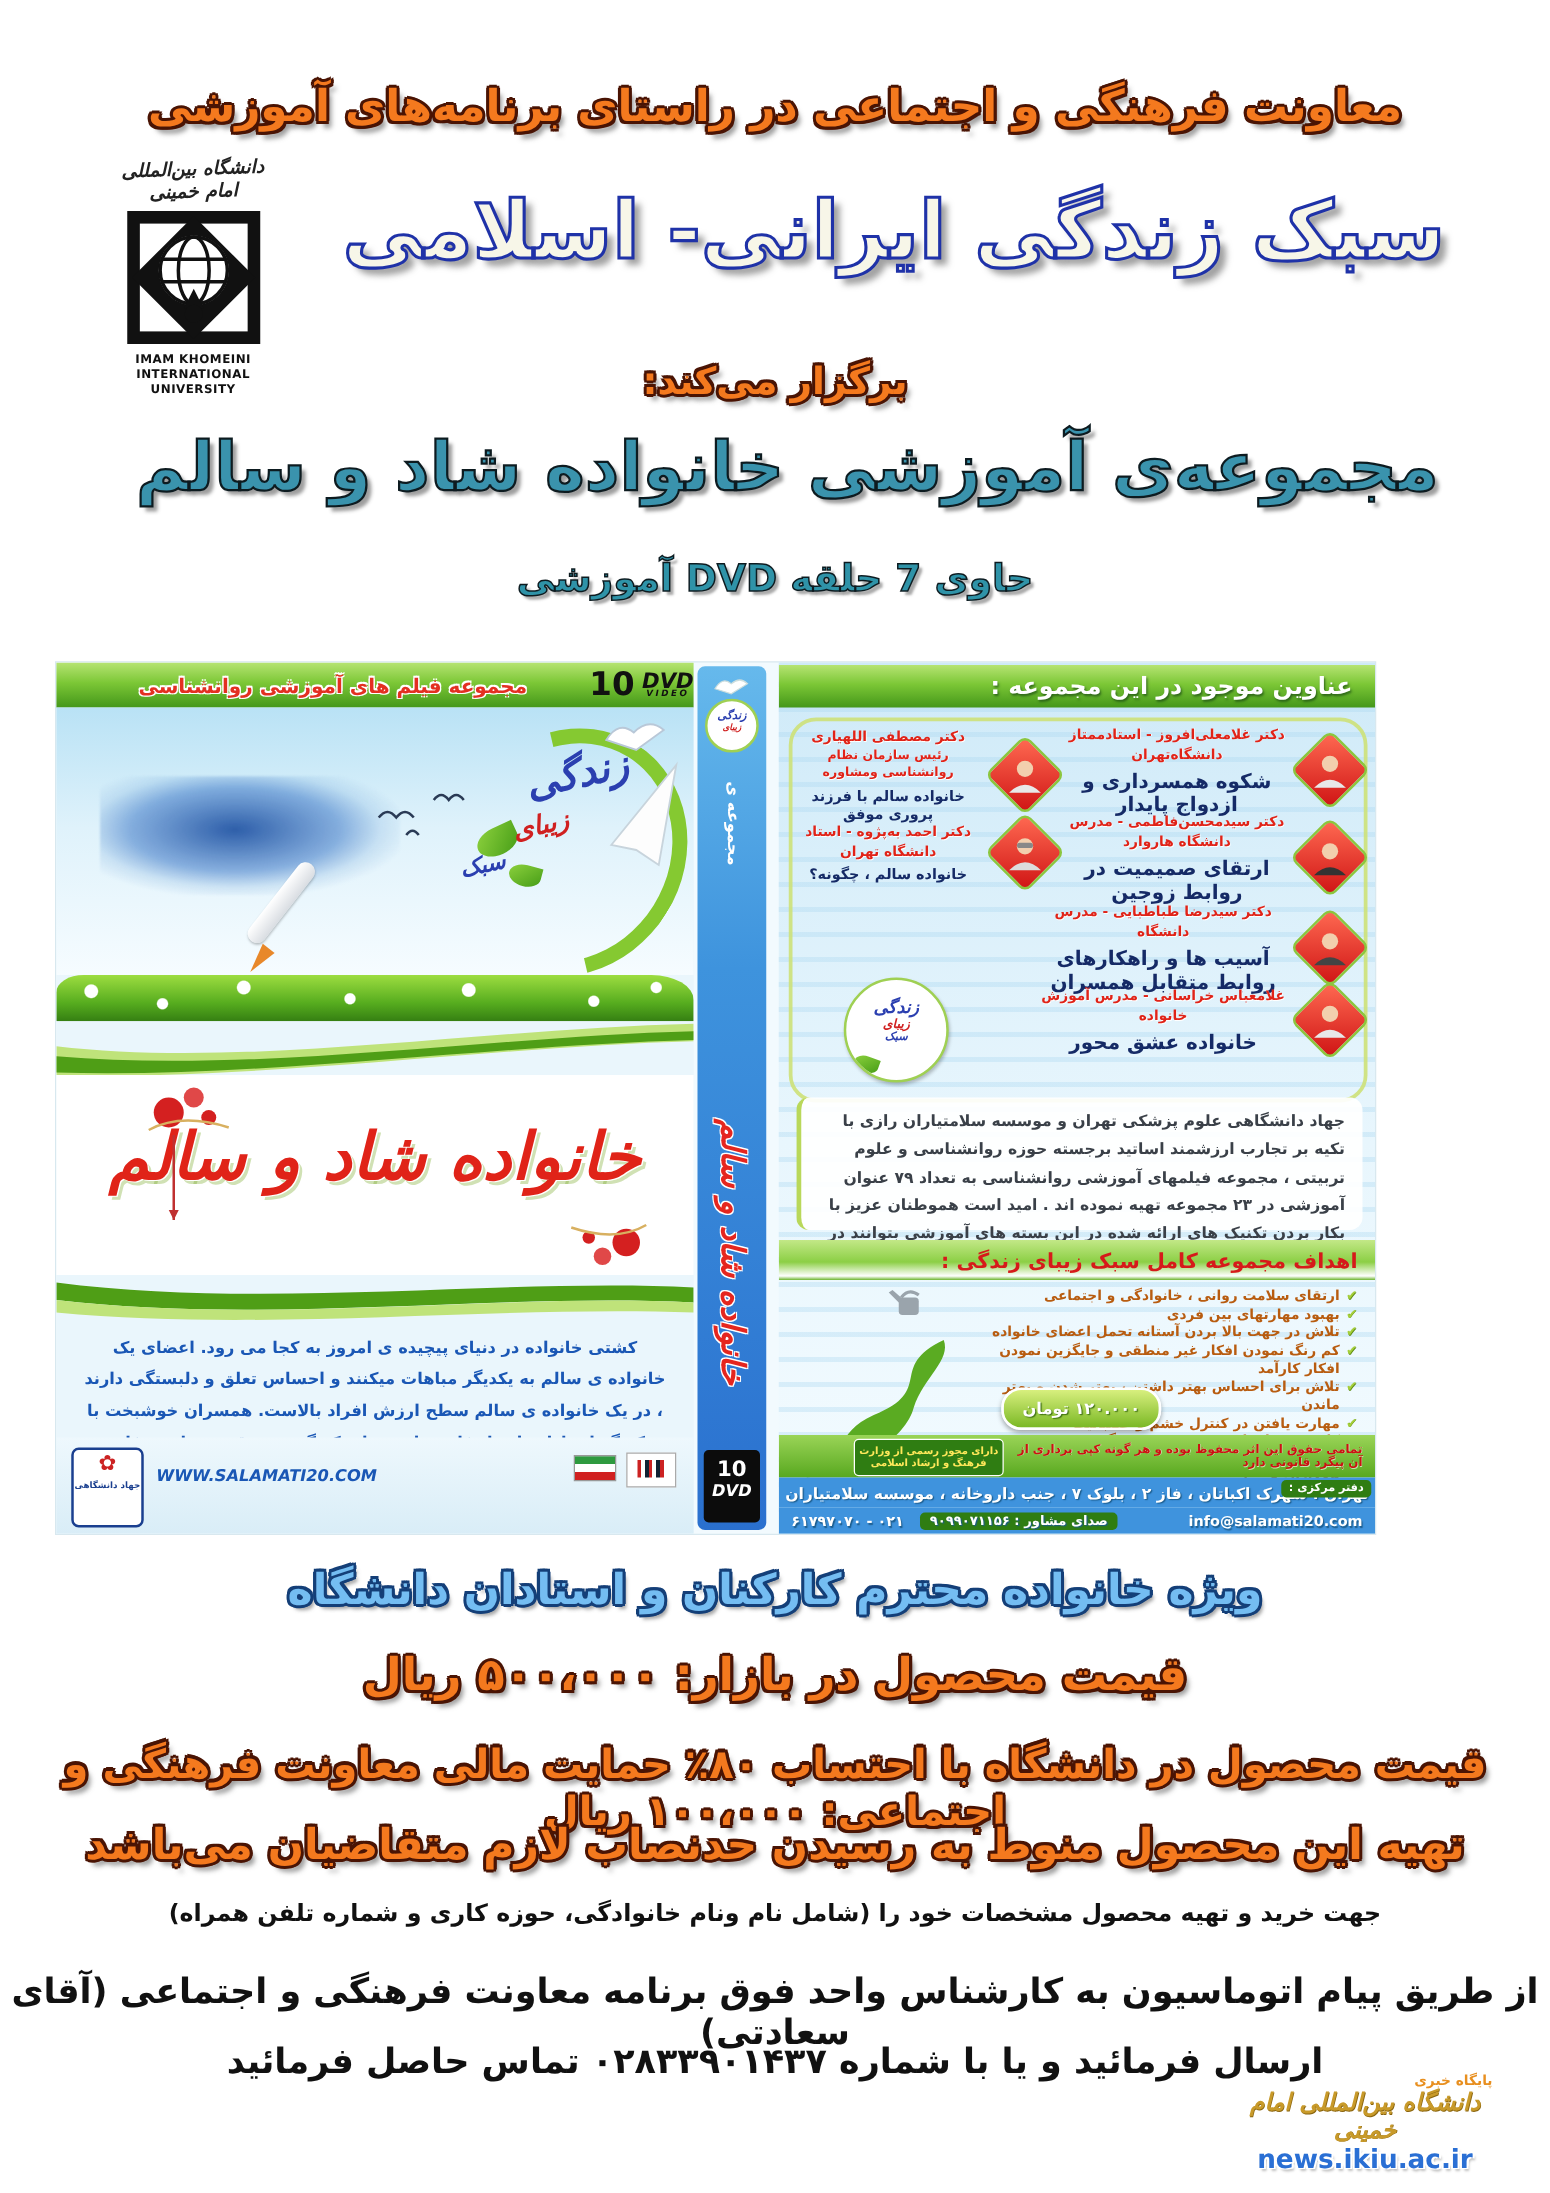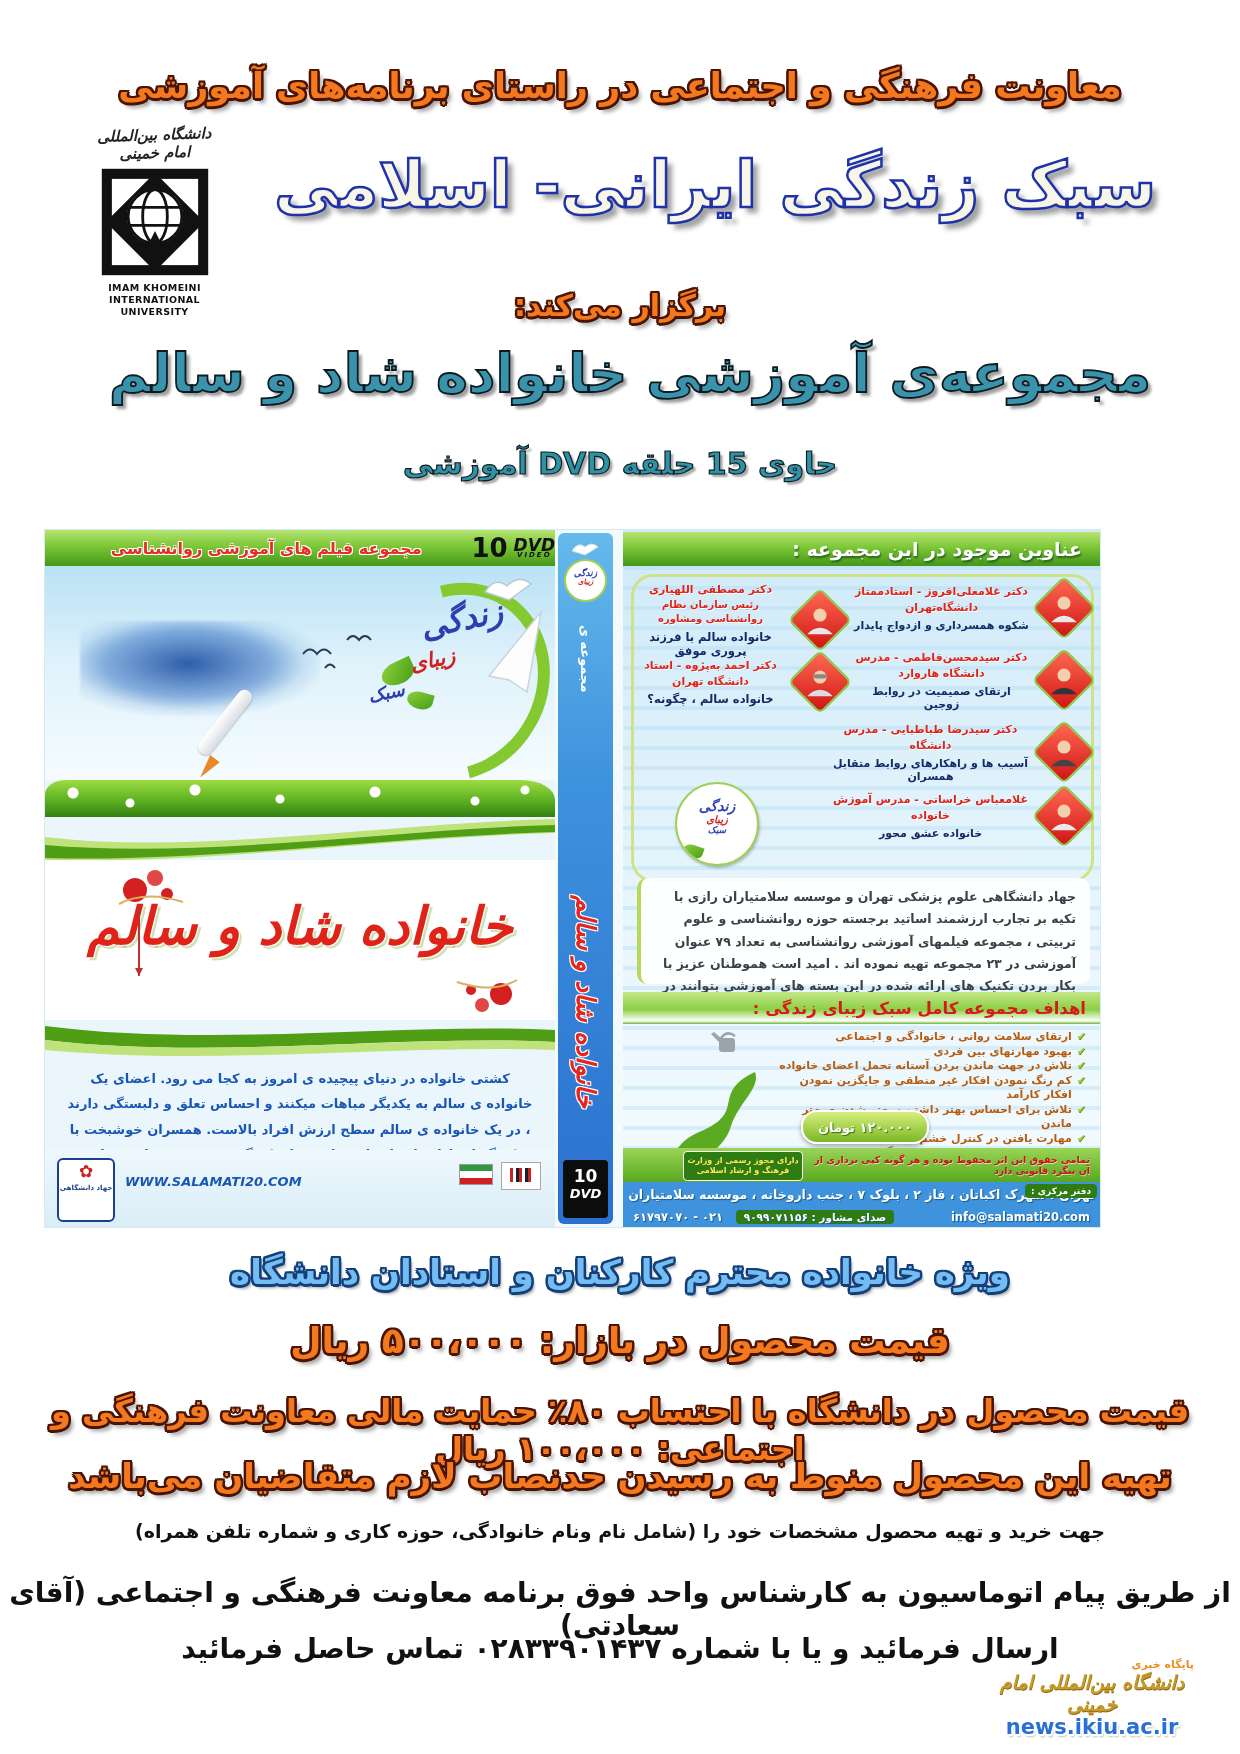--- a/index.html
+++ b/index.html
@@ -98,21 +98,21 @@
      border:3px solid rgba(205,225,120,.9);border-radius:22px;}
   .speaker{position:absolute;display:flex;align-items:center;gap:7px;direction:rtl;}
   .sp-photo{width:56px;height:56px;flex:0 0 56px;display:flex;align-items:center;justify-content:center;}
   .sp-diamond{width:42px;height:42px;transform:rotate(45deg);border-radius:7px;
      background:linear-gradient(135deg,#ff6a52,#cf1414);border:2px solid #8cc63e;overflow:hidden;
      display:flex;align-items:center;justify-content:center;}
   .sp-face{transform:rotate(-45deg);width:34px;height:34px;}
   .sp-text{flex:1;text-align:center;}
   .sp-name{color:#e02318;font-weight:bold;font-size:11px;line-height:1.45;
      text-shadow:.5px .5px 0 #fff;}
-  .sp-topic{color:#152a66;font-weight:bold;font-size:11px;margin-top:3px;}
+  .sp-topic{color:#152a66;font-weight:bold;font-size:16px;margin-top:3px;}
   .mini-logo{position:absolute;left:52px;top:252px;width:80px;height:80px;border-radius:50%;background:#fff;
      border:2px solid #9fd053;box-shadow:1px 2px 3px rgba(0,0,0,.25);text-align:center;overflow:hidden;}
   .about-box{position:absolute;left:14px;right:10px;top:348px;height:106px;background:rgba(255,255,255,.93);
      border-left:4px solid #b9d85a;border-radius:10px;padding:8px 14px 6px 18px;box-sizing:border-box;
      color:#3a4048;font-size:12.5px;font-weight:600;line-height:1.78;text-align:right;}
   .goals-header{position:absolute;left:0;top:462px;width:100%;height:32px;display:flex;align-items:center;
      padding:0 14px;box-sizing:border-box;color:#d61a1a;font-weight:bold;font-size:16.5px;
      background:linear-gradient(180deg,#c3e887 0%,#8ccf45 55%,#fff 90%,#6cb52e 100%);}
   .goals{position:absolute;right:14px;top:500px;width:310px;}
   .goal{display:flex;align-items:flex-start;gap:5px;direction:rtl;color:#b85c10;
@@ -169,21 +169,21 @@
     <div class="uni-en">IMAM KHOMEINI</div>
     <div class="uni-en">INTERNATIONAL UNIVERSITY</div>
   </div>
 
   <div class="abs blue-big" style="left:230px;right:40px;top:148px;text-align:center;font-size:64px;">سبک زندگی ایرانی- اسلامی</div>
 
   <div class="abs ctr orange-out" style="top:288px;font-size:30px;">برگزار می‌کند:</div>
 
   <div class="abs ctr teal-out" style="top:342px;font-size:54px;padding-left:20px;">مجموعه‌ی آموزشی خانواده شاد و سالم</div>
 
-  <div class="abs ctr teal-out-sm" style="top:446px;font-size:30px;">حاوی 15 حلقه DVD آموزشی</div>
+  <div class="abs ctr teal-out-sm" style="top:446px;font-size:30px;">حاوی 7 حلقه DVD آموزشی</div>
 
   <div class="cover">
 
     <div class="panel-back">
       <div class="back-header band-green">
         <div style="direction:ltr;display:flex;align-items:flex-end;gap:6px;padding-left:14px;">
           <span class="dvd-mark" style="font-size:26px;font-style:normal;">10</span>
           <span style="display:inline-block;text-align:center;line-height:.8;">
             <span class="dvd-mark" style="font-size:17px;display:block;">DVD</span>
             <span class="dvd-mark" style="font-size:7px;display:block;letter-spacing:2px;">VIDEO</span>
@@ -402,21 +402,21 @@
         <div class="goal">
             <span class="chk">✔</span>
             <span>ارتقای سلامت روانی ، خانوادگی و اجتماعی</span>
           </div>
         <div class="goal">
             <span class="chk">✔</span>
             <span>بهبود مهارتهای بین فردی</span>
           </div>
         <div class="goal">
             <span class="chk">✔</span>
-            <span>تلاش در جهت ماندن بردن آستانه تحمل اعضای خانواده</span>
+            <span>تلاش در جهت بالا بردن آستانه تحمل اعضای خانواده</span>
           </div>
         <div class="goal">
             <span class="chk">✔</span>
             <span>کم رنگ نمودن افکار غیر منطقی و جایگزین نمودن افکار کارآمد</span>
           </div>
         <div class="goal">
             <span class="chk">✔</span>
             <span>تلاش برای احساس بهتر داشتن ، بهتر شدن و بهتر ماندن</span>
           </div>
         <div class="goal">

